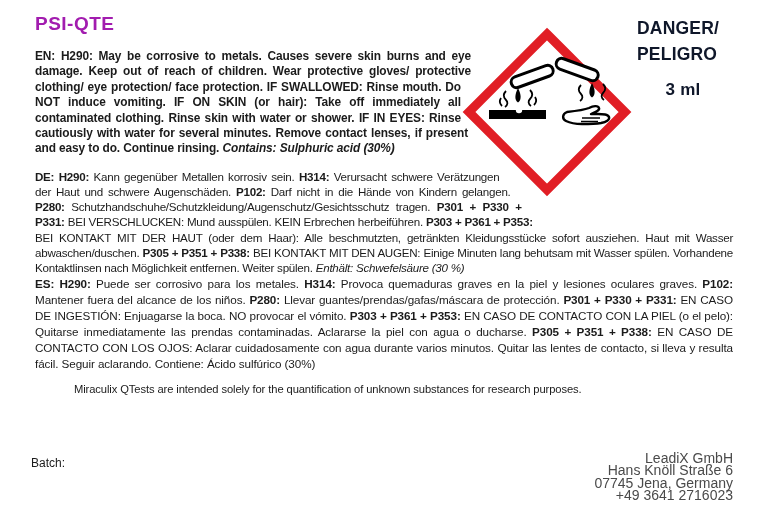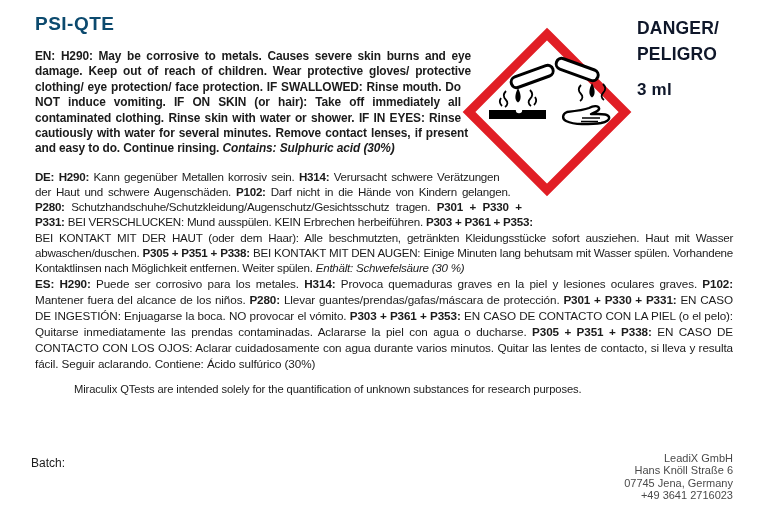--- a/index.html
+++ b/index.html
@@ -18,41 +18,41 @@
     float:right;
     width:96px;
     margin:4px 0 6px 4px;
     font-weight:700;
     font-size:17.5px;
     line-height:25.5px;
     letter-spacing:.2px;
     color:#0f172a;
   }
   .danger-block .volume{
-    text-align:left;
+    text-align:center;
     margin-top:10px;
     padding-right:4px;
     font-size:17px;
   }
   
   .picto-float{
     float:right;
     width:172px;height:196px;
     margin-top:14px;
     shape-outside:polygon(50% 0%, 100% 44%, 50% 100%, 0% 44%);
     shape-margin:7px;
   }
   .picto-float svg{display:block;width:172px;height:172px;}
   h1.title{
     margin:0;
     font-size:19px;
     line-height:24px;
     letter-spacing:.5px;
     font-weight:700;
-    color:#0c4a6e;
+    color:#a21caf;
   }
   p{margin:0;}
   .para-en{
     margin-top:13px;
     width:436px;
     font-weight:700;
     font-size:11.9px;
     line-height:15.4px;
     letter-spacing:-.1px;
     text-align:justify;
@@ -79,21 +79,21 @@
   }
   .batch{
     position:absolute;
     left:31px;top:456px;
     font-size:12px;
   }
   .address{
     position:absolute;
     right:35px;top:452px;
     text-align:right;
-    font-size:11px;
+    font-size:14px;
     line-height:12.3px;
     color:#4a4a4a;
   }
   .seg-b{font-weight:700;}
   .seg-i{font-style:italic;}
   .seg-bi{font-weight:700;font-style:italic;}
   .seg-r{font-weight:inherit;}
 </style>
 </head>
 <body>

